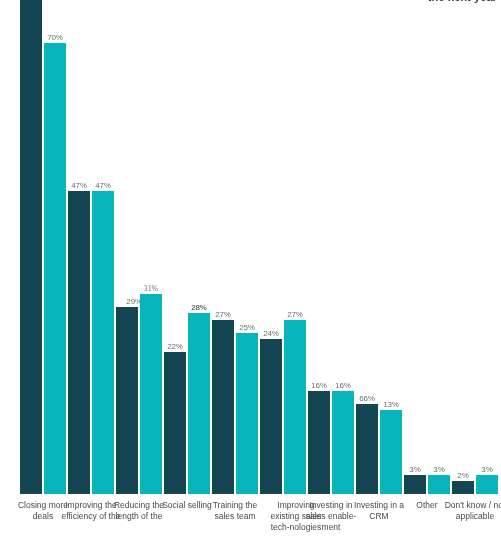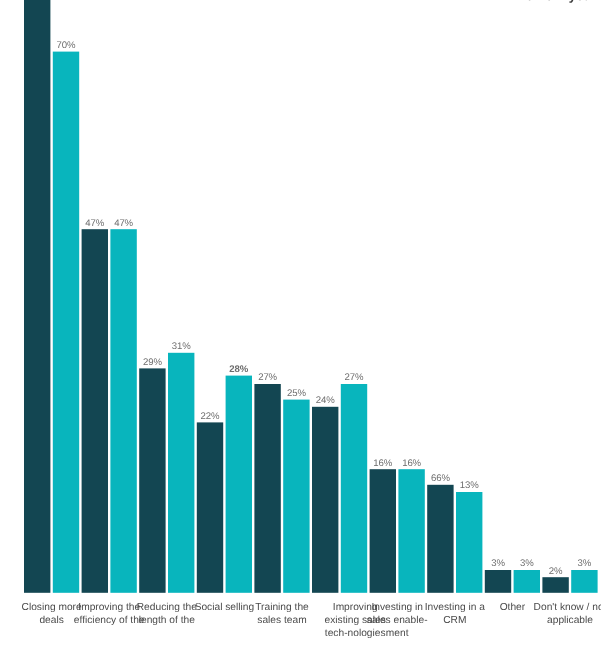--- a/index.html
+++ b/index.html
@@ -100,23 +100,23 @@
         <div class="val" style="left: 20px; width: 30px; bottom: 452.41px;">70%</div>
       </div>
       <div class="group" style="left: 68px; width: 46px;">
         <div class="bar dark" style="left: 0px; width: 22px; height: 303.09px;"></div>
         <div class="val" style="left: -4px; width: 30px; bottom: 304.09px;">47%</div>
         <div class="bar light" style="left: 24px; width: 22px; height: 303.09px;"></div>
         <div class="val" style="left: 20px; width: 30px; bottom: 304.09px;">47%</div>
       </div>
       <div class="group" style="left: 116px; width: 46px;">
         <div class="bar dark" style="left: 0px; width: 22px; height: 187.013px;"></div>
-        <div class="val" style="left: -4px; width: 30px; bottom: 188.013px;">29%</div>
+        <div class="val" style="left: -4px; width: 30px; bottom: 188.013px; text-align: right;">29%</div>
         <div class="bar light" style="left: 24px; width: 22px; height: 199.91px;"></div>
-        <div class="val" style="left: 20px; width: 30px; bottom: 200.91px;">31%</div>
+        <div class="val" style="left: 20px; width: 30px; bottom: 200.91px; font-family: Liberation Serif, serif;">31%</div>
       </div>
       <div class="group" style="left: 164px; width: 46px;">
         <div class="bar dark" style="left: 0px; width: 22px; height: 141.872px;"></div>
         <div class="val" style="left: -4px; width: 30px; bottom: 142.872px;">22%</div>
         <div class="bar light" style="left: 24px; width: 22px; height: 180.564px;"></div>
         <div class="val" style="left: 20px; width: 30px; bottom: 181.564px; font-weight: bold;">28%</div>
       </div>
       <div class="group" style="left: 212px; width: 46px;">
         <div class="bar dark" style="left: 0px; width: 22px; height: 174.115px;"></div>
         <div class="val" style="left: -4px; width: 30px; bottom: 175.115px;">27%</div>

